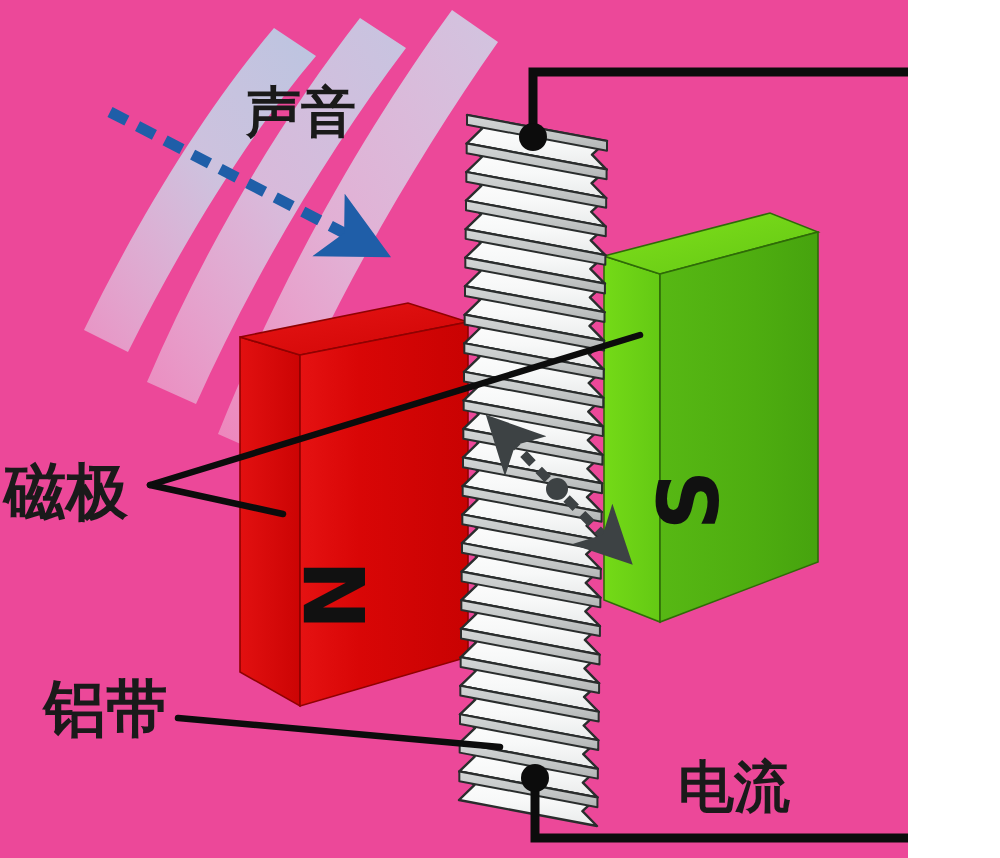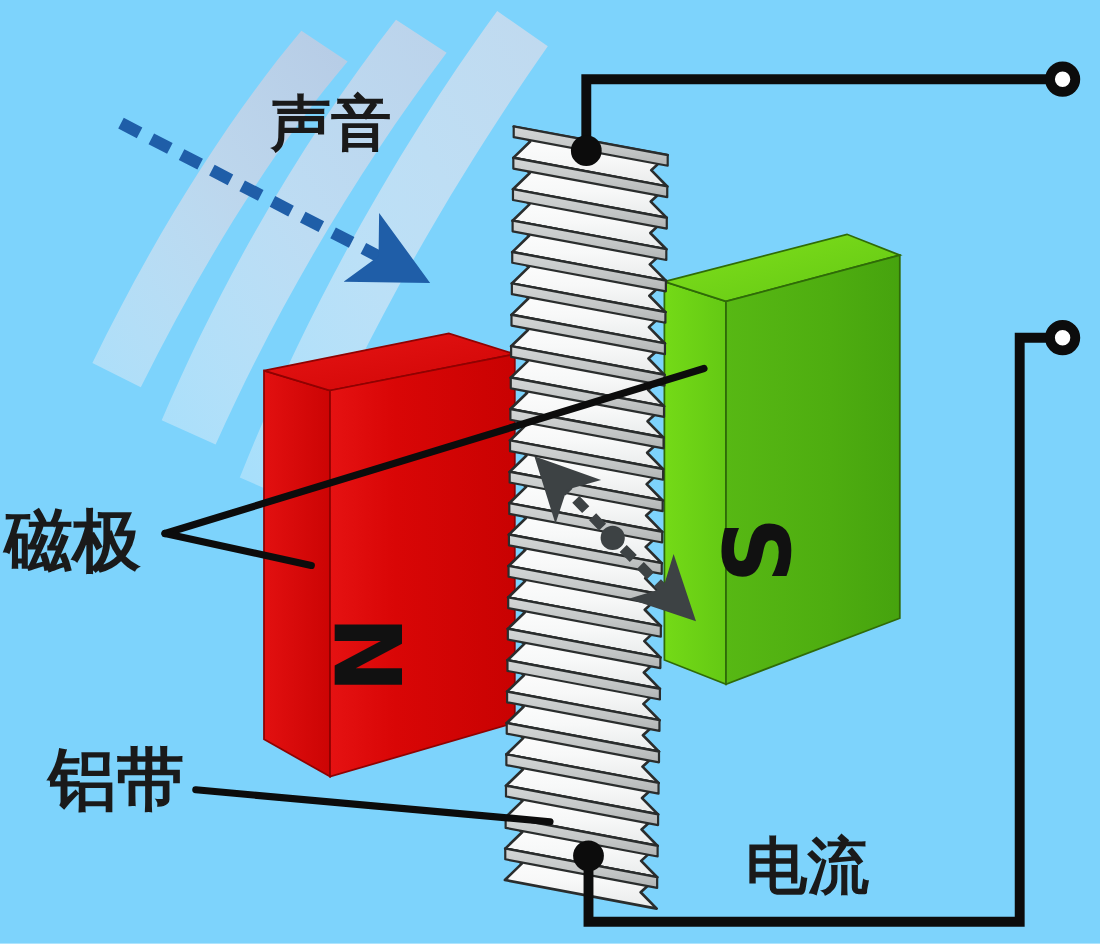--- a/index.html
+++ b/index.html
@@ -5,23 +5,23 @@
   html, body {
     margin: 0;
     padding: 0;
     background: #ffffff;
   }
   body {
     font-family: "DejaVu Sans", "Liberation Sans", sans-serif;
   }
   #stage {
     position: relative;
-    width: 1000px;
+    width: 908px;
     height: 858px;
-    background: #7dd3fc;
+    background: #ec4899;
     overflow: hidden;
   }
   #diagram {
     position: absolute;
     top: 0;
     left: 0;
     width: 1000px;
     height: 858px;
     display: block;
   }

